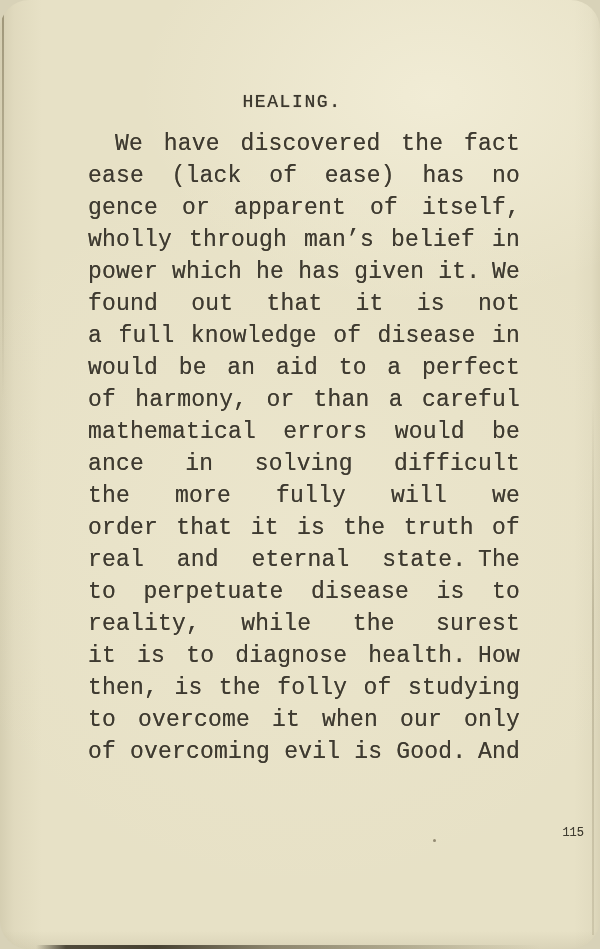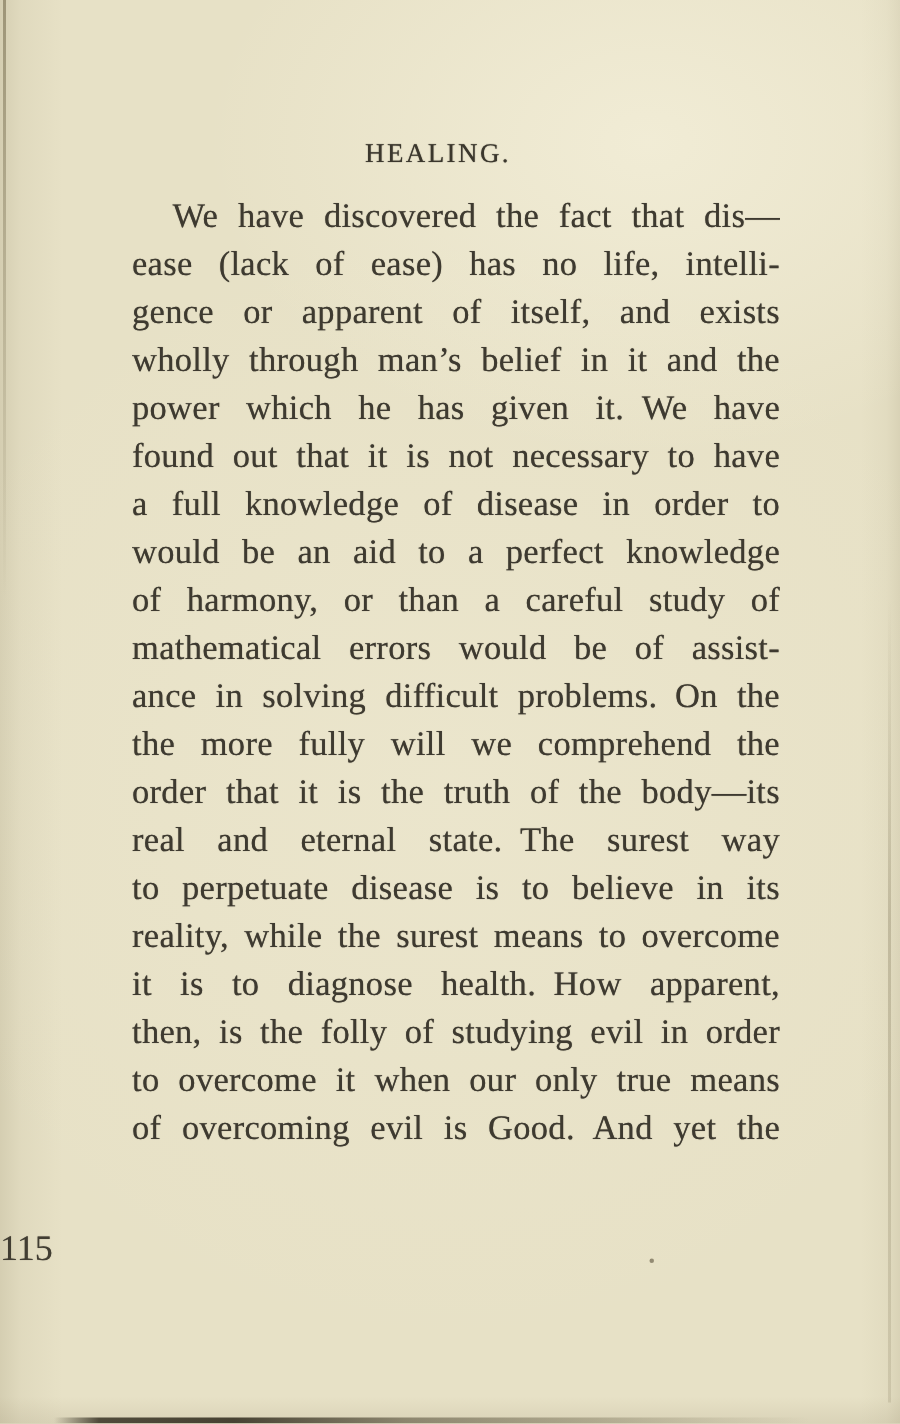--- a/index.html
+++ b/index.html
@@ -12,22 +12,23 @@
     width: 600px;
     height: 949px;
     overflow: hidden;
     background-color: #e7e1c6;
     background-image:
       radial-gradient(ellipse 420px 300px at 72% 10%, rgba(249,245,226,0.55), rgba(249,245,226,0) 70%),
       radial-gradient(ellipse 500px 500px at 50% 55%, rgba(244,239,218,0.30), rgba(244,239,218,0) 75%),
       linear-gradient(90deg, rgba(130,120,85,0.18) 0px, rgba(130,120,85,0.07) 14px, rgba(130,120,85,0) 42px),
       linear-gradient(270deg, rgba(130,120,85,0.14) 0px, rgba(130,120,85,0.05) 9px, rgba(130,120,85,0) 26px),
       linear-gradient(0deg, rgba(120,110,80,0.12) 0px, rgba(120,110,80,0) 18px);
-    font-family: Liberation Serif, serif;
+    font-family: Liberation Mono, monospace;
     color: #3e3a30;
+    border-radius: 29px;
   }
   .edge-line-left {
     position: absolute;
     left: 2px; top: 0;
     width: 2px; height: 42%;
     background: linear-gradient(180deg, rgba(110,100,70,0.55), rgba(110,100,70,0.0));
   }
   .edge-line-right {
     position: absolute;
     right: 6px; top: 42%;
@@ -86,22 +87,22 @@
     width: 100%;
   }
   .line.indent {
     text-indent: 27px;
   }
   .page-number {
     position: absolute;
     top: 822px;
     left: 0;
     width: 584px;
-    text-align: left;
-    font-size: 24px;
+    text-align: right;
+    font-size: 12px;
     line-height: 22px;
     color: #413d32;
     text-shadow: 0 0 0.5px rgba(62,58,48,0.7);
   }
 </style>
 </head>
 <body>
 
 <div class="page">
   <div class="edge-line-left"></div>

